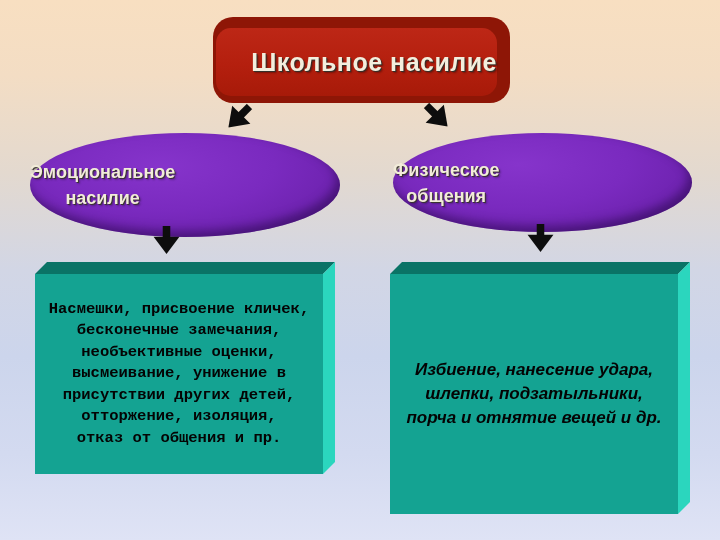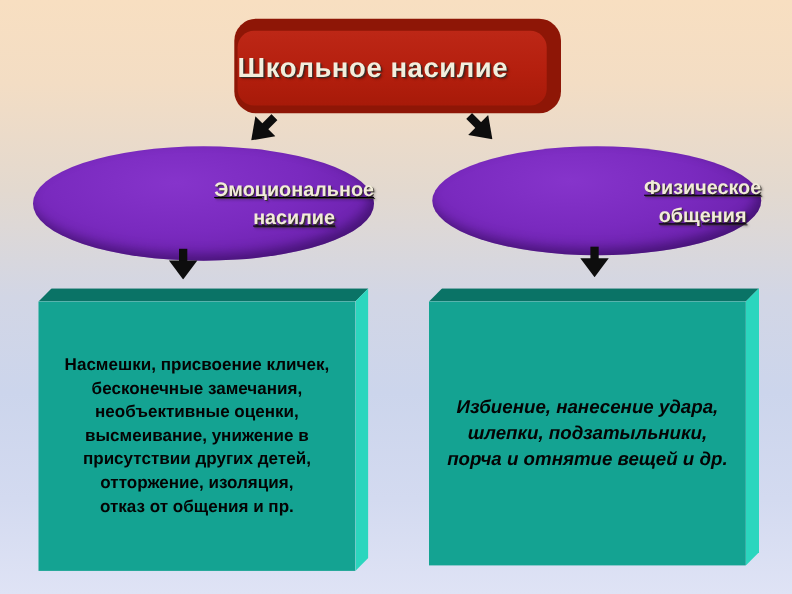--- a/index.html
+++ b/index.html
@@ -16,51 +16,50 @@
   .title-box {
     position: absolute; left: 213px; top: 17px;
     width: 297px; height: 86px;
     background: #8e1606;
     border-radius: 20px;
   }
   .title-face {
     position: absolute; left: 3px; top: 11px; right: 13px; bottom: 7px;
     border-radius: 15px;
     background: linear-gradient(180deg, #bd2716 0%, #b41f0e 55%, #a71a09 100%);
-    display: flex; align-items: center; justify-content: flex-start;
+    display: flex; align-items: center; justify-content: flex-end;
   }
   .title-label {
     color: #f3eedd;
     font-size: 25px; font-weight: 700;
     letter-spacing: 0.5px;
     text-shadow: 1px 1px 0 #35302a, 2px 2px 2px rgba(0,0,0,.35);
     white-space: nowrap;
   }
   
   .oval {
     position: absolute;
     border-radius: 50%;
-    display: flex; align-items: center; justify-content: flex-end;
+    display: flex; align-items: center; justify-content: flex-start;
     background: radial-gradient(ellipse at 42% 32%,
       #8634cb 0%, #7a2abf 45%, #7024b2 68%, #5d1e9a 88%, #4d1882 100%);
     box-shadow: inset -4px -6px 10px rgba(46,10,82,.55);
-    text-decoration: underline;
   }
   .oval-emotional { left: 30px;  top: 133px; width: 310px; height: 104px; }
   .oval-physical  { left: 393px; top: 133px; width: 299px; height: 99px;  }
   .oval-label {
     color: #f2ecd9;
     font-size: 18px; font-weight: 700;
     line-height: 26px; text-align: center;
     text-shadow: 1px 1px 0 #3a3430, 2px 2px 2px rgba(0,0,0,.3);
     white-space: pre-line;
   }
   
   .slab { position: absolute; }
-  .slab-emotional { left: 35px;  top: 262px; width: 300px; height: 257px; }
+  .slab-emotional { left: 35px;  top: 262px; width: 300px; height: 212px; font-family: Liberation Mono, monospace; }
   .slab-physical  { left: 390px; top: 262px; width: 300px; height: 252px; font-style: italic; }
   .slab-top {
     position: absolute; left: 0; top: 0; right: 0; height: 12px;
     background: #0a7366;
     clip-path: polygon(12px 0, 100% 0, calc(100% - 12px) 100%, 0 100%);
   }
   .slab-side {
     position: absolute; top: 0; right: 0; bottom: 0; width: 12px;
     background: #2bd6be;
     clip-path: polygon(0 12px, 100% 0, 100% calc(100% - 12px), 0 100%);

